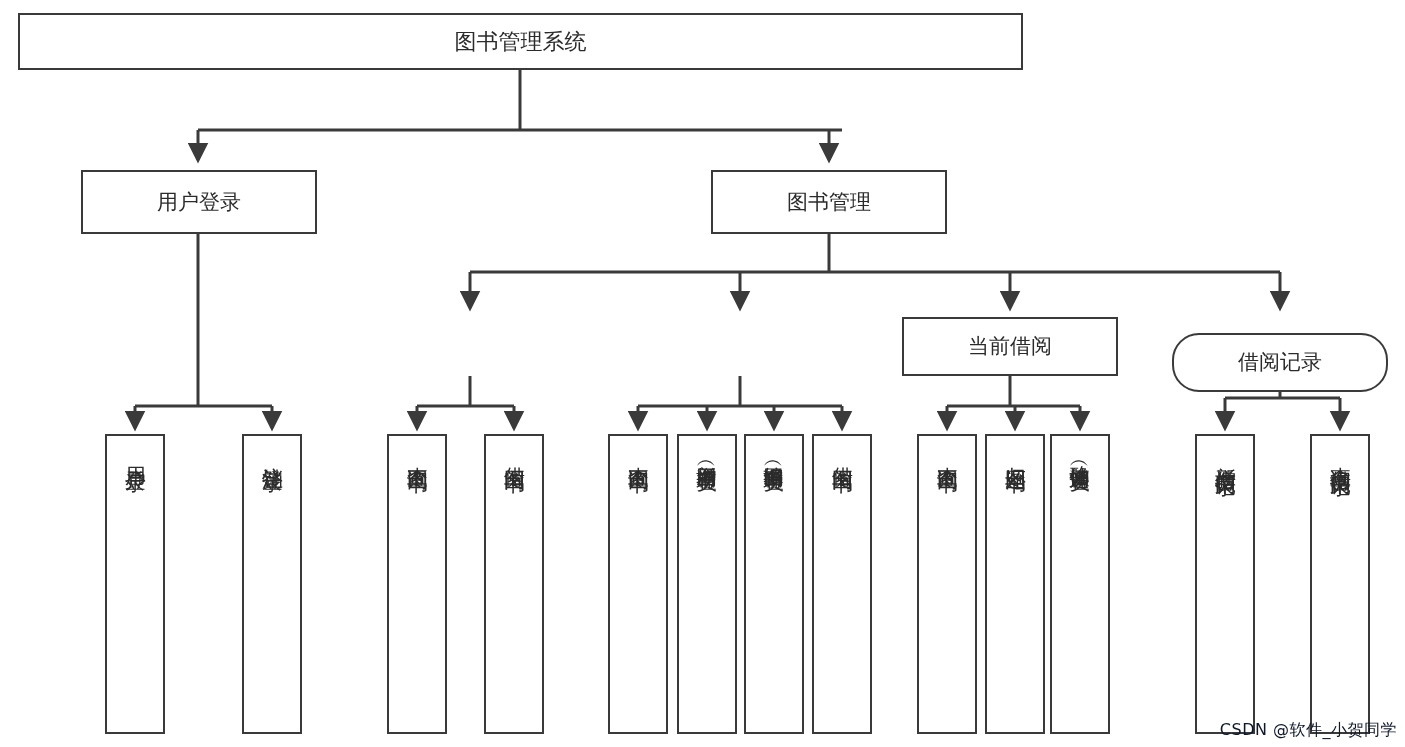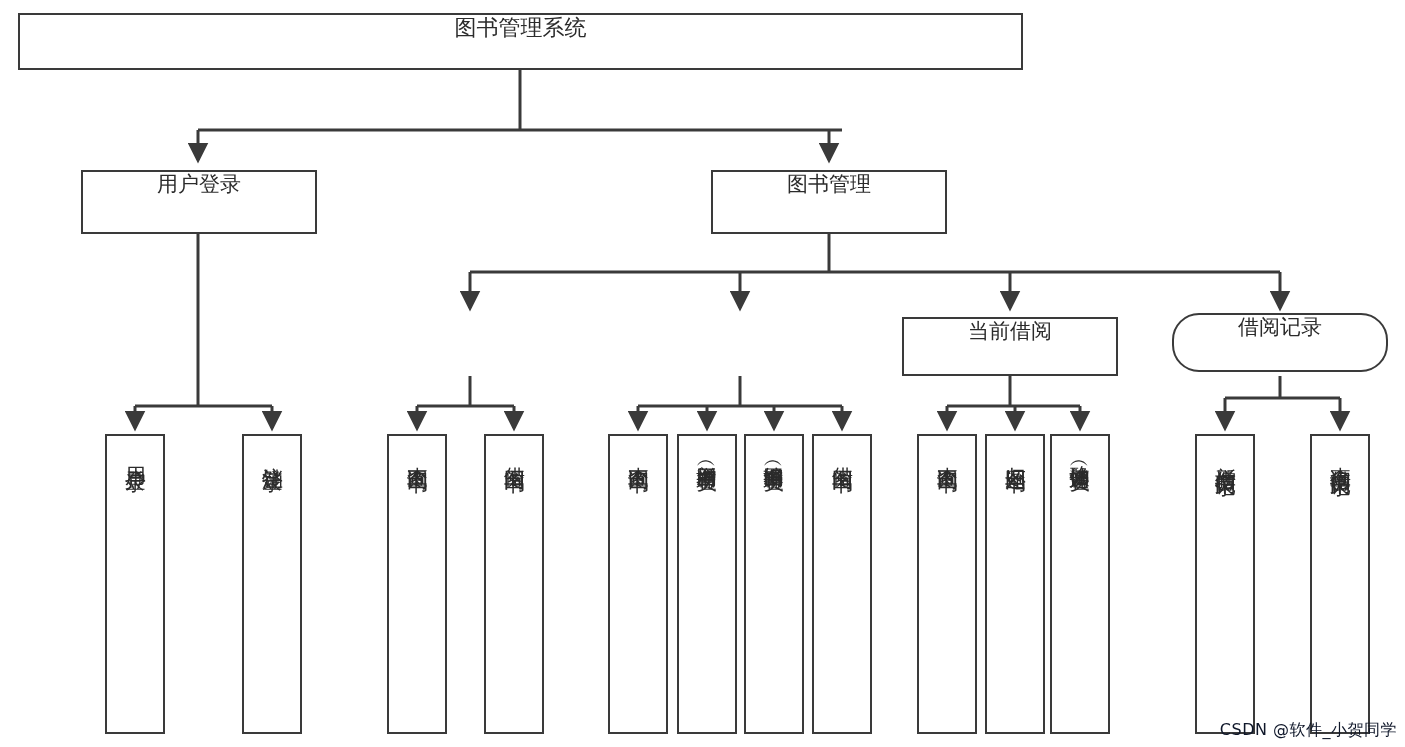--- a/index.html
+++ b/index.html
@@ -25,21 +25,21 @@
     width: 1405px;
     height: 747px;
     pointer-events: none;
   }
   .node {
     position: absolute;
     box-sizing: border-box;
     background: #ffffff;
     border: 2px solid #3a3a3a;
     display: flex;
-    align-items: flex-start;
+    align-items: center;
     justify-content: center;
     z-index: 2;
   }
   .node .node-label {
     color: #2b2b2b;
     text-align: center;
     line-height: 1.18;
     white-space: nowrap;
   }
   .node-h .node-label {
@@ -137,21 +137,21 @@
   <div class="node node-h" style="left:81px; top:170px; width:236px; height:64px;">
     <span class="node-label">用户登录</span>
   </div>
   <div class="node node-h" style="left:711px; top:170px; width:236px; height:64px;">
     <span class="node-label">图书管理</span>
   </div>
 
   <div class="node node-h" style="left:902px; top:317px; width:216px; height:59px;">
     <span class="node-label">当前借阅</span>
   </div>
-  <div class="node node-h" style="left:1172px; top:313px; width:216px; height:59px;border-radius:27px;">
+  <div class="node node-h" style="left:1172px; top:333px; width:216px; height:59px;border-radius:27px;">
     <span class="node-label">借阅记录</span>
   </div>
 
   <div class="node node-v" style="left:105px; top:434px; width:60px; height:300px;">
     <span class="node-label">用户登录</span>
   </div>
   <div class="node node-v" style="left:242px; top:434px; width:60px; height:300px;">
     <span class="node-label">注销登录</span>
   </div>
 

